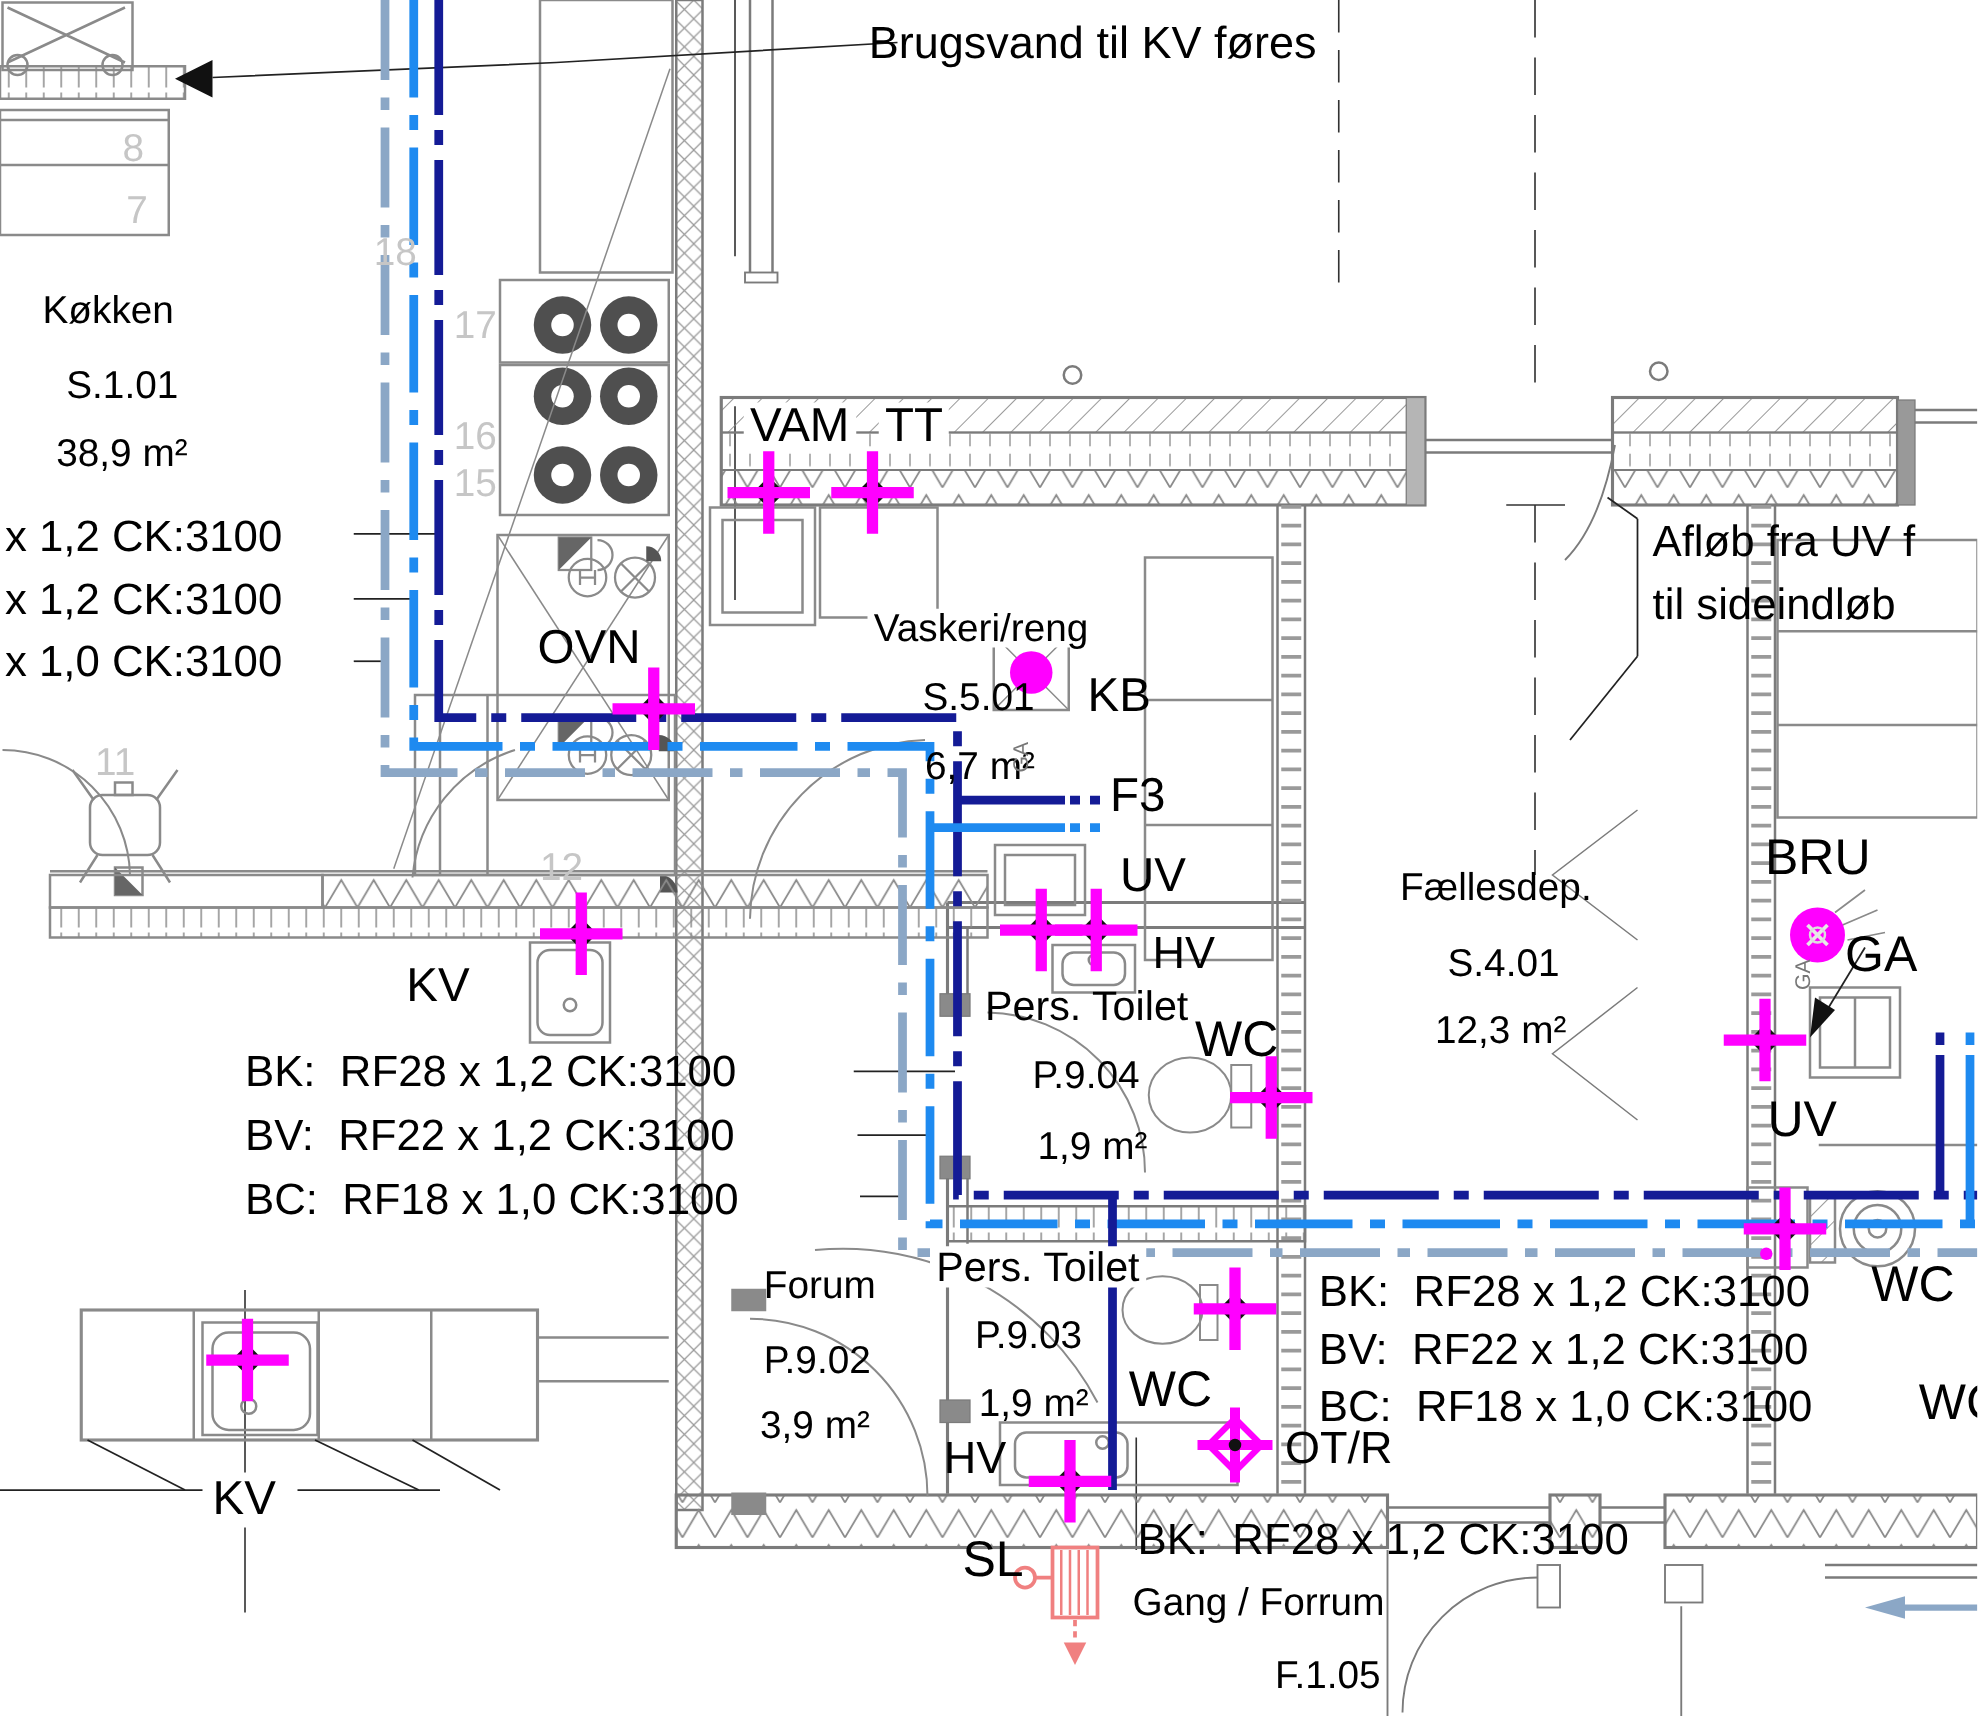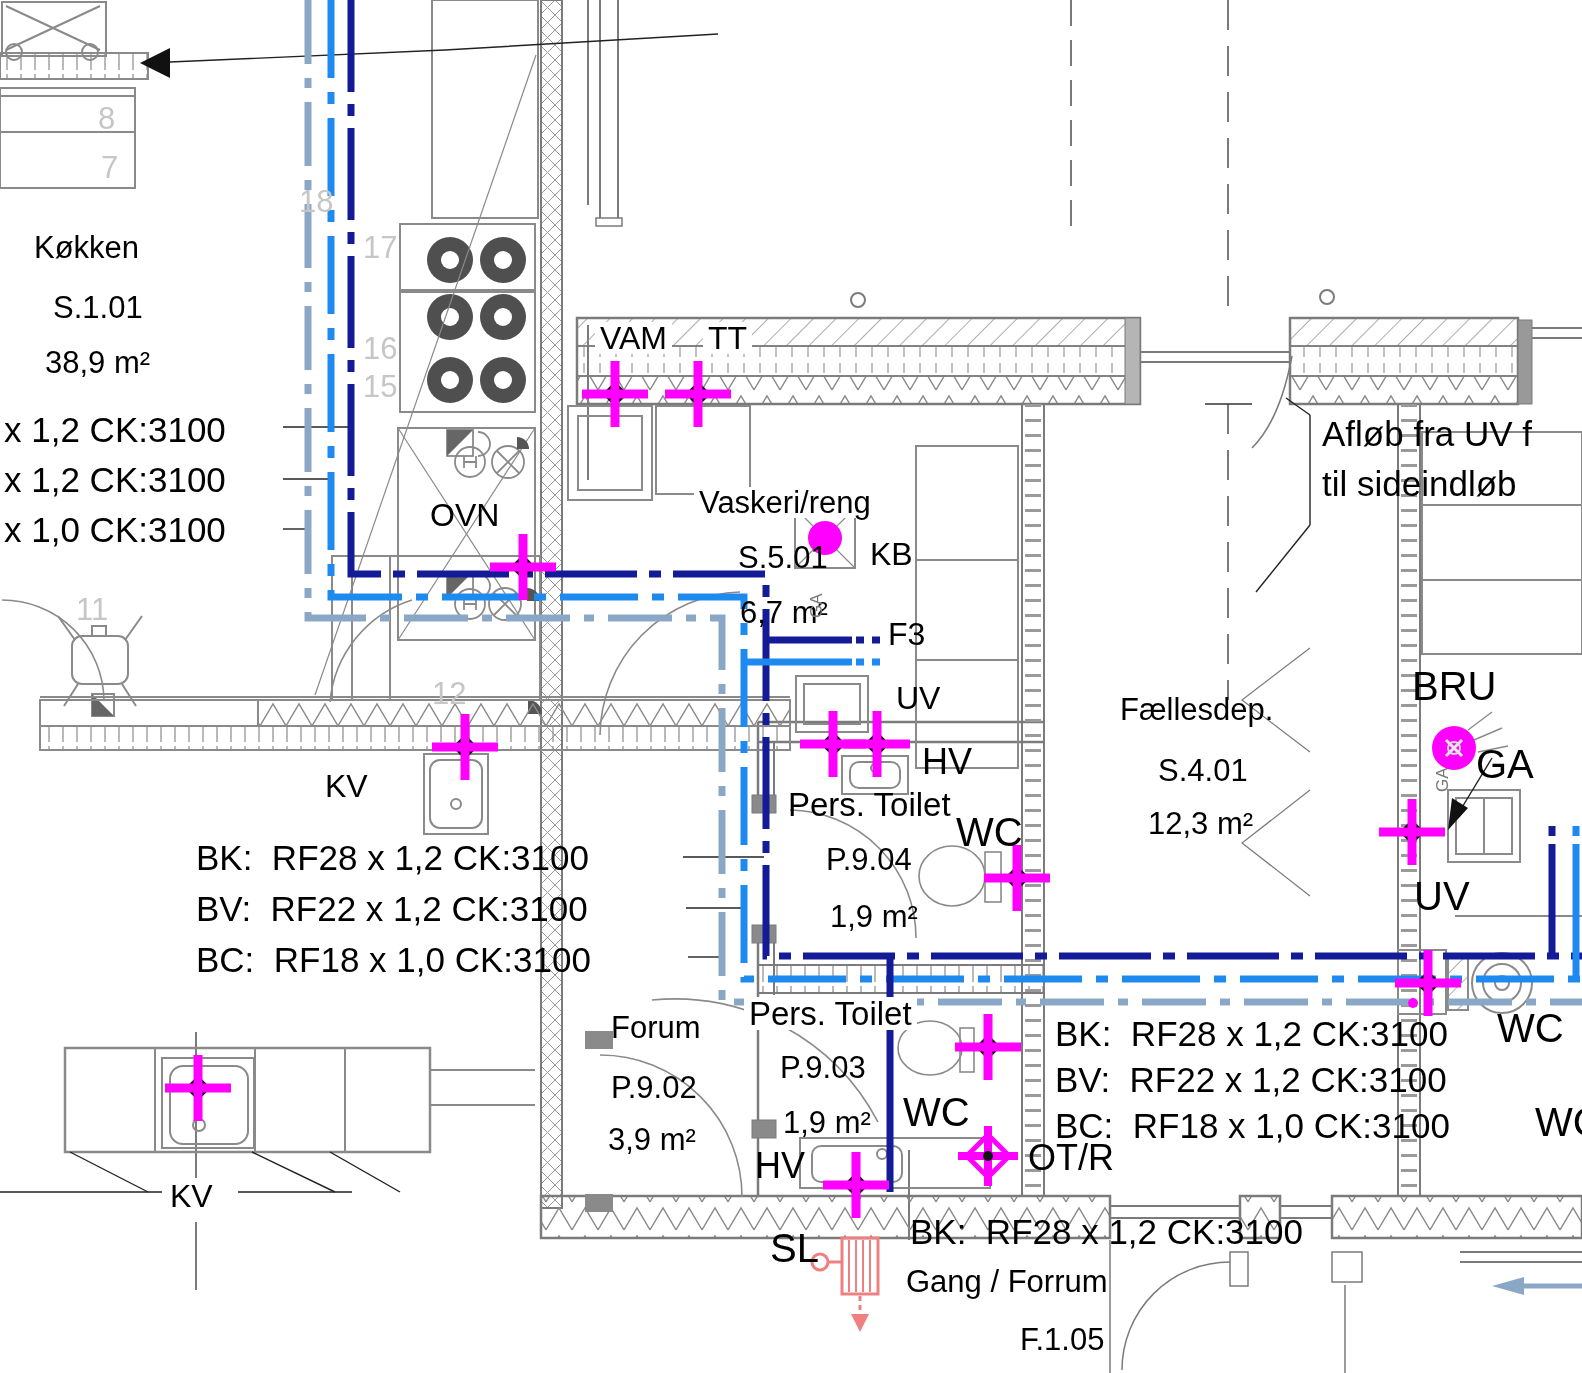--- a/index.html
+++ b/index.html
@@ -2,21 +2,21 @@
 <html><head>
 <meta charset="utf-8">
 <style>
   html,body{margin:0;padding:0;background:#fff;}
   #canvas{position:relative;width:1582px;height:1373px;overflow:hidden;background:#fff;
           font-family:"Liberation Sans","DejaVu Sans",sans-serif;}
   #plan-svg{position:absolute;left:0;top:0;}
   .lab{position:absolute;white-space:pre;color:#000;line-height:1;
        font-family:"Liberation Sans","DejaVu Sans",sans-serif;}
   .s29{font-size:33px}.s31{font-size:31px}.s35{font-size:35px}
-  .s36{font-size:36px}.s38{font-size:32px}.s40{font-size:40px}
+  .s36{font-size:36px}.s38{font-size:38px}.s40{font-size:40px}
   .grey{color:#c6c6c6}
   .bg{background:#fff;padding:0 5px}
   .rot{transform:rotate(-90deg);transform-origin:left top;font-size:17px;color:#777}
   
   #note1{left:695px;top:16px}#note2{left:695px;top:64px}#note3{left:695px;top:112px}
   #kok-n{left:34px;top:232px}#kok-c{left:53px;top:292px}#kok-a{left:45px;top:347px}
   #spec-l1{left:4px;top:412px}#spec-l2{left:4px;top:462px}#spec-l3{left:4px;top:512px}
   #vam{left:595px;top:322px}#tt{left:703px;top:322px}
   #ovn{left:430px;top:499px}
   #vas-n{left:694px;top:487px}#vas-c{left:738px;top:542px}#vas-a{left:740px;top:597px}
@@ -30,21 +30,21 @@
   #kvt{left:325px;top:770px}
   #for-n{left:611px;top:1012px}#for-c{left:611px;top:1072px}#for-a{left:608px;top:1124px}
   #pt3-n{left:744px;top:997px}#pt3-c{left:780px;top:1052px}#pt3-a{left:783px;top:1107px}
   #wc2{left:903px;top:1092px}#hv2{left:755px;top:1148px}#otr{left:1028px;top:1140px}
   #bkr1{left:1055px;top:1016px}#bkr2{left:1055px;top:1062px}#bkr3{left:1055px;top:1108px}
   #wcr1{left:1497px;top:1008px}#wcr2{left:1535px;top:1102px}
   #kvb{left:170px;top:1180px}#sl{left:770px;top:1228px}
   #bkb{left:910px;top:1214px}#gang-n{left:906px;top:1266px}#gang-c{left:1020px;top:1324px}
   #afl1{left:1322px;top:416px}#afl2{left:1322px;top:466px}
   #n8{left:98px;top:103px}#n7{left:101px;top:152px}#n18{left:299px;top:186px}
-  #n17{left:363px;top:232px}#n16{left:363px;top:333px}#n15{left:363px;top:371px}
+  #n17{left:363px;top:244px}#n16{left:363px;top:333px}#n15{left:363px;top:371px}
   #n11{left:76px;top:594px}#n12{left:432px;top:678px}
   #gas1{left:808px;top:618px}#gas2{left:1434px;top:792px}
 </style>
 </head>
 <body>
 
 <div id="canvas">
 
 <svg id="plan-svg" width="1582" height="1373" viewBox="0 0 1582 1373">
   <defs>
@@ -397,20 +397,21 @@
     <rect x="842" y="1238" width="36" height="56"></rect>
     <line x1="849" y1="1240" x2="849" y2="1292" stroke-width="2"></line>
     <line x1="856" y1="1240" x2="856" y2="1292" stroke-width="2"></line>
     <line x1="863" y1="1240" x2="863" y2="1292" stroke-width="2"></line>
     <line x1="870" y1="1240" x2="870" y2="1292" stroke-width="2"></line>
     <line x1="860" y1="1296" x2="860" y2="1314" stroke-dasharray="5 4"></line>
     <polygon points="851,1314 869,1314 860,1332" fill="#f08080" stroke="none"></polygon>
   </g>
 </svg>
 
+<div class="lab s36" id="note1">Brugsvand til KV føres</div>
 
 <div class="lab s31" id="kok-n">Køkken</div>
 <div class="lab s31" id="kok-c">S.1.01</div>
 <div class="lab s31" id="kok-a">38,9 m²</div>
 
 <div class="lab s35" id="spec-l1">x 1,2 CK:3100</div>
 <div class="lab s35" id="spec-l2">x 1,2 CK:3100</div>
 <div class="lab s35" id="spec-l3">x 1,0 CK:3100</div>
 
 <div class="lab s38 bg" id="vam">VAM</div>

